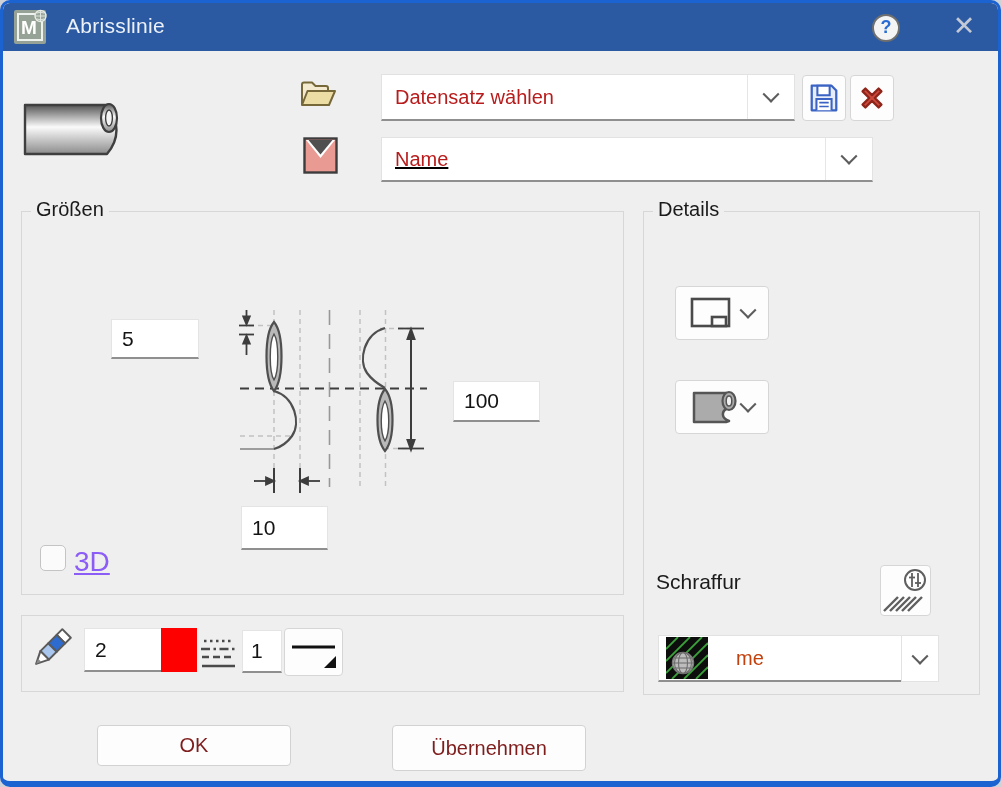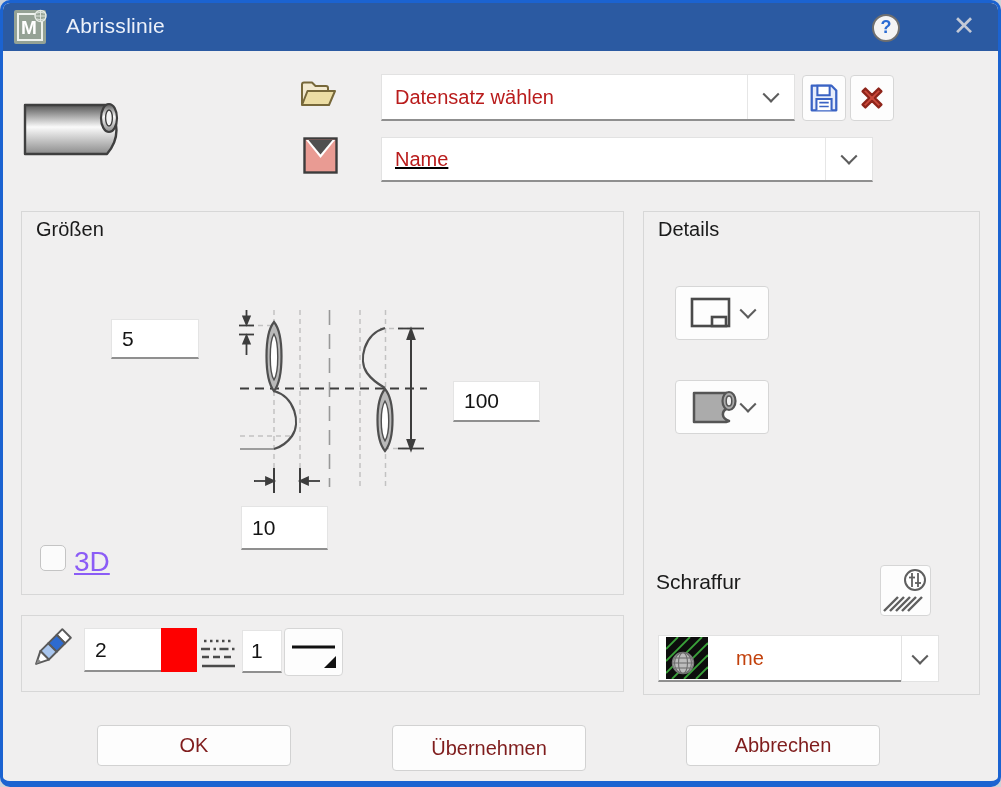--- a/index.html
+++ b/index.html
@@ -22,21 +22,21 @@
   .combo{background:#fff;border:1px solid #e2e2e2;border-bottom:2px solid #8f8f8f;
          box-sizing:border-box;display:flex;align-items:stretch;}
   .combo .txt{flex:1;font-size:20px;color:#b91c1c;display:flex;align-items:center;padding-left:13px;}
   .ddbox{border-left:1px solid #e6e6e6;display:flex;align-items:center;justify-content:center;}
   .ddbtn{background:#fff;border:1px solid #e2e2e2;box-sizing:border-box;display:flex;
          align-items:center;justify-content:center;}
   .chev{display:inline-block;width:10px;height:10px;border-right:2px solid #5c5c5c;
         border-bottom:2px solid #5c5c5c;transform:rotate(45deg) translate(-2px,-2px);}
   
   .group{border:1px solid #d7d7d7;}
-  .grouplabel{font-size:20px;color:#1a1a1a;background:#f0efef;padding:0 5px;margin-top:20px;}
+  .grouplabel{font-size:20px;color:#1a1a1a;background:#f0efef;padding:0 5px;}
   .iconbtn{background:#fdfdfd;border:1px solid #d6d6d6;border-radius:4px;box-sizing:border-box;
            display:flex;align-items:center;justify-content:center;cursor:pointer;}
   .pushbtn{background:#fdfdfd;border:1px solid #d2d2d2;border-radius:4px;box-sizing:border-box;
            font-size:20px;color:#7f1d1d;display:flex;align-items:center;justify-content:center;
            cursor:pointer;font-family:"Liberation Sans",sans-serif;}
   .cb{width:26px;height:26px;background:#fbfbfb;border:1px solid #c4c4c4;border-radius:5px;
       box-sizing:border-box;cursor:pointer;}
   .cblabel{font-size:28px;color:#8b5cf6;text-decoration:underline;}
 </style>
 </head>
@@ -269,15 +269,14 @@
       </g>
     </svg>
     <div class="txt" style="color:#c2410c;font-size:20px;padding-left:28px;">me</div>
   </div>
   <div class="abs ddbtn" style="left:898px;top:632px;width:38px;height:47px;">
     <span class="chev"></span>
   </div>
 
   <div class="abs pushbtn" style="left:94px;top:722px;width:194px;height:41px;">OK</div>
   <div class="abs pushbtn" style="left:389px;top:722px;width:194px;height:46px;">Übernehmen</div>
-  <div class="abs pushbtn" style="left:683px;top:722px;width:194px;height:41px;">Abbrechen</div>
 
 </div>
 
 </body></html>

